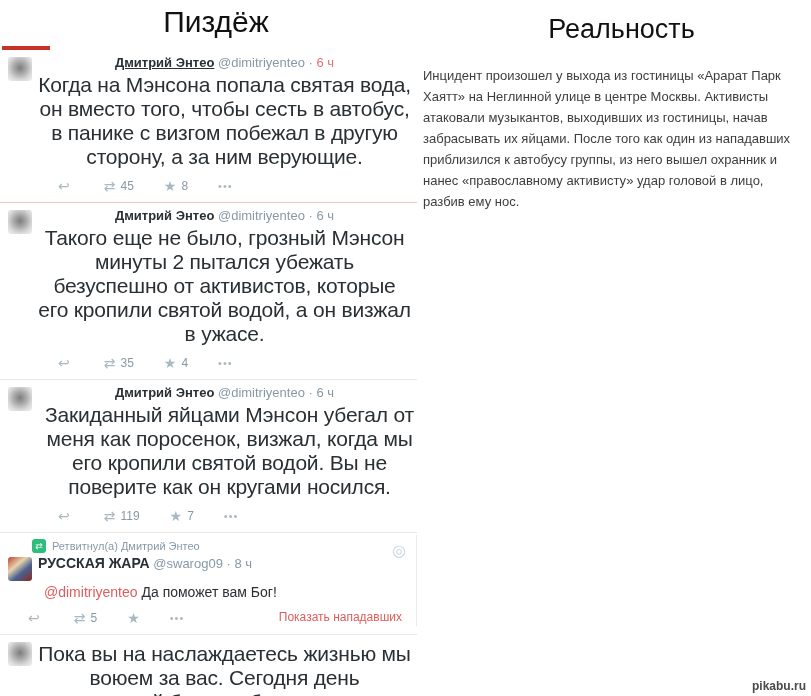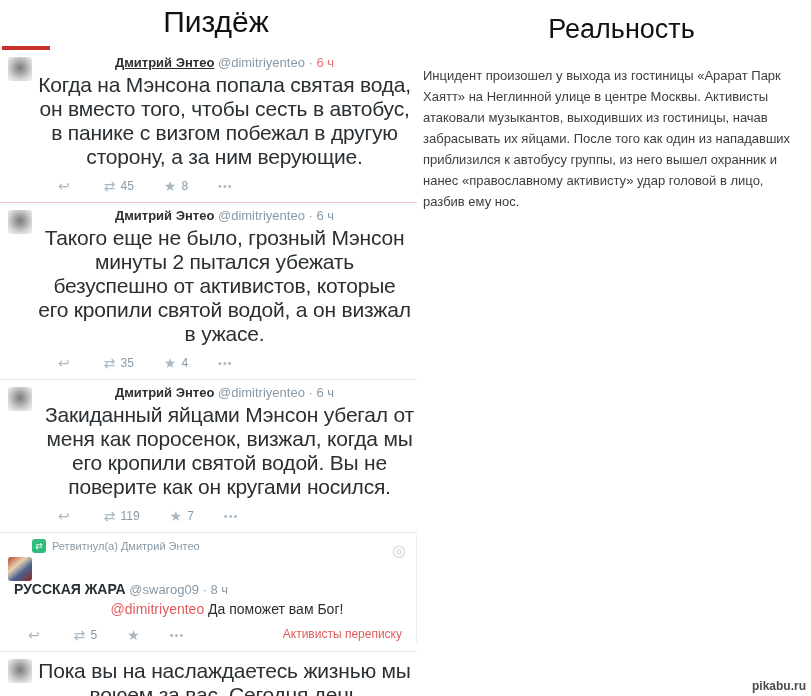--- a/index.html
+++ b/index.html
@@ -32,24 +32,24 @@
   .act.star{margin-left:30px;}
   .act.more{margin-left:30px;letter-spacing:1px;font-size:11px;}
   .divider{border-bottom:1px solid #e8e8e8;margin:2px 0 2px 0;}
   .divider.pink{border-bottom:1px solid #eec3c3;}
   
   .rt-block{position:relative;padding:4px 6px 0 8px;border-right:1px solid #ececec;}
   .rt-context{display:flex;align-items:center;font-size:11px;color:#8899a6;margin-left:24px;}
   .rt-badge{display:inline-flex;align-items:center;justify-content:center;width:14px;height:14px;
             border-radius:3px;background:#2ebd7b;color:#fff;font-size:9px;margin-right:6px;}
   .geo-pin{position:absolute;right:10px;top:6px;color:#ccd6dd;}
-  .rt-head{display:flex;margin-top:2px;flex-direction:column;}
+  .rt-head{display:flex;margin-top:2px;}
   .rt-headtext{margin-left:6px;font-size:13px;line-height:16px;color:#8899a6;white-space:nowrap;}
   .rt-name{font-weight:bold;color:#292f33;font-size:14px;}
-  .rt-text{font-size:14px;color:#292f33;margin:3px 0 0 36px;text-align:center;}
+  .rt-text{font-size:14px;color:#292f33;margin:3px 0 0 36px;}
   .mention{color:#e05c5c;}
   .rt-actions{display:flex;align-items:center;margin:10px 0 8px 0;height:16px;position:relative;}
   .show-thread{position:absolute;right:8px;top:0;font-size:12px;color:#e05c5c;cursor:pointer;}
   
   .reality-text{margin:20px 3px 0 3px;font-size:13px;line-height:21px;color:#3d3d3d;text-align:left;}
   
   .watermark{position:absolute;right:5px;bottom:3px;font-size:12px;font-weight:bold;color:#4a4a4a;
              text-shadow:1px 1px 0 #fff,-1px -1px 0 #fff;}
 </style>
 </head>
@@ -152,21 +152,21 @@
       <div class="rt-actions">
         <span class="act reply">↩</span>
         <span class="act rt">
             <span>⇄</span>
             <span class="cnt">5</span>
           </span>
         <span class="act star">
             <span>★</span>
           </span>
         <span class="act more">•••</span>
-        <span class="show-thread">Активисты переписку</span>
+        <span class="show-thread">Показать нападавших</span>
       </div>
     </div>
     <div class="divider"></div>
 
     <div class="tweet">
       <div class="avatar"></div>
       <div class="tw-body">
         <div class="tw-text">Пока вы на наслаждаетесь жизнью мы воюем за вас. Сегодня день решающей битвы с богохульником Мэнсоном, отступать нам некуда, отряды готовы.</div>
 
       </div>

